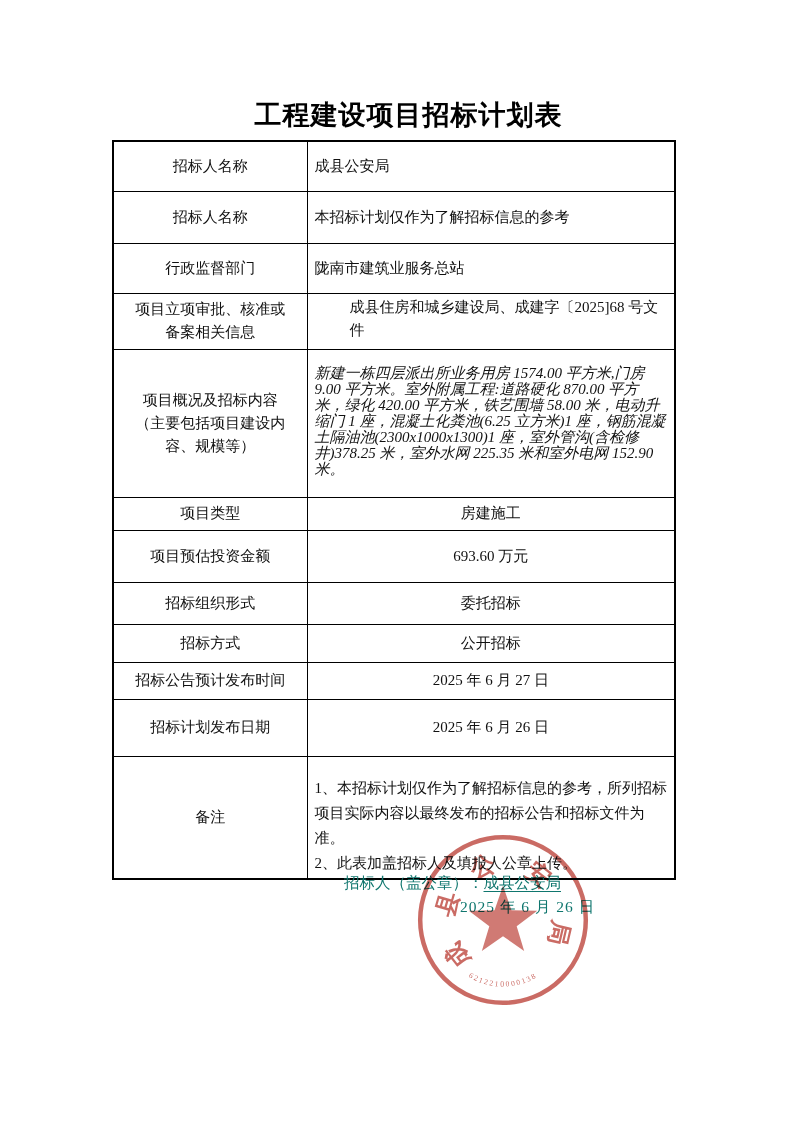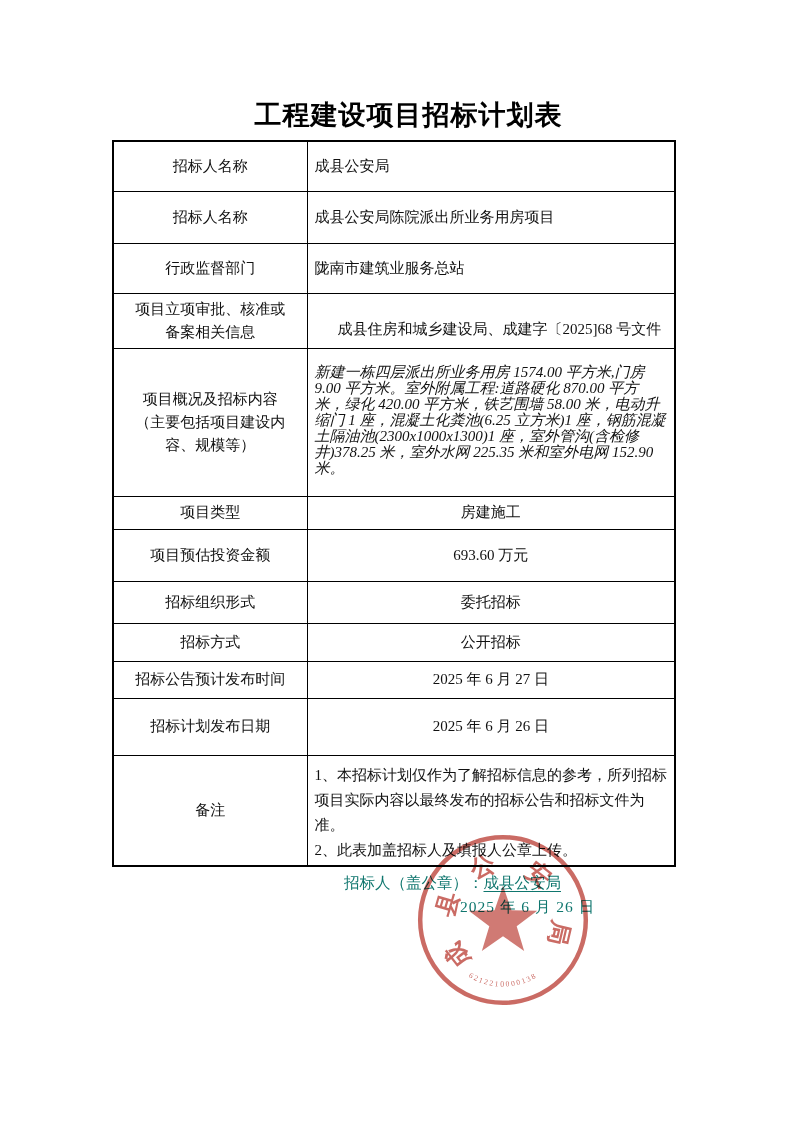--- a/index.html
+++ b/index.html
@@ -38,23 +38,23 @@
   .r3  td { height:55px; }
   .r4  td { height:148px; }
   .r5  td { height:33px; }
   .r6  td { height:52px;margin-top:12px; }
   .r7  td { height:42px; }
   .r8  td { height:38px; }
   .r9  td { height:37px; }
   .r10 td { height:57px; }
   .r11 td { height:97px; }
   
-  .r3 td.val-left { vertical-align:bottom; padding-bottom:7px; padding-left:30px; }
+  .r3 td.val-left { vertical-align:bottom; padding-bottom:7px; padding-left:42px; }
   .r4 td.val-left { line-height:16px; padding-top:0; padding-bottom:4px;font-style:italic; }
-  .r11 td.val-left { line-height:25px; vertical-align:top; padding-top:7px; }
+  .r11 td.val-left { line-height:25px; vertical-align:top; padding-top:19px; }
   .footer {
     position:absolute; left:344px; top:871px;
     font-size:15.5px; line-height:23px; color:#0f766e; white-space:nowrap;
   }
   .footer .line1 { }
   .footer .signer-name { text-decoration:underline; text-underline-offset:3px; }
   .footer .line2 { margin-left:116px; margin-top:1px; letter-spacing:1px; }
   .seal {
     position:absolute; left:413px; top:830px; width:180px; height:180px;
     mix-blend-mode:multiply; opacity:0.82; pointer-events:none;
@@ -67,21 +67,21 @@
 <div class="page-title">工程建设项目招标计划表</div>
 
 <table class="plan-table">
   <tbody>
     <tr class="r0">
       <td class="lab">招标人名称</td>
       <td class="val-left">成县公安局</td>
     </tr>
     <tr class="r1">
       <td class="lab">招标人名称</td>
-      <td class="val-left">成县公安局陈院派出所业务用房项目</td>
+      <td class="val-left">本招标计划仅作为了解招标信息的参考</td>
     </tr>
     <tr class="r2">
       <td class="lab">行政监督部门</td>
       <td class="val-left">陇南市建筑业服务总站</td>
     </tr>
     <tr class="r3">
       <td class="lab">项目立项审批、核准或备案相关信息</td>
       <td class="val-left">成县住房和城乡建设局、成建字〔2025]68 号文件</td>
     </tr>
     <tr class="r4">

